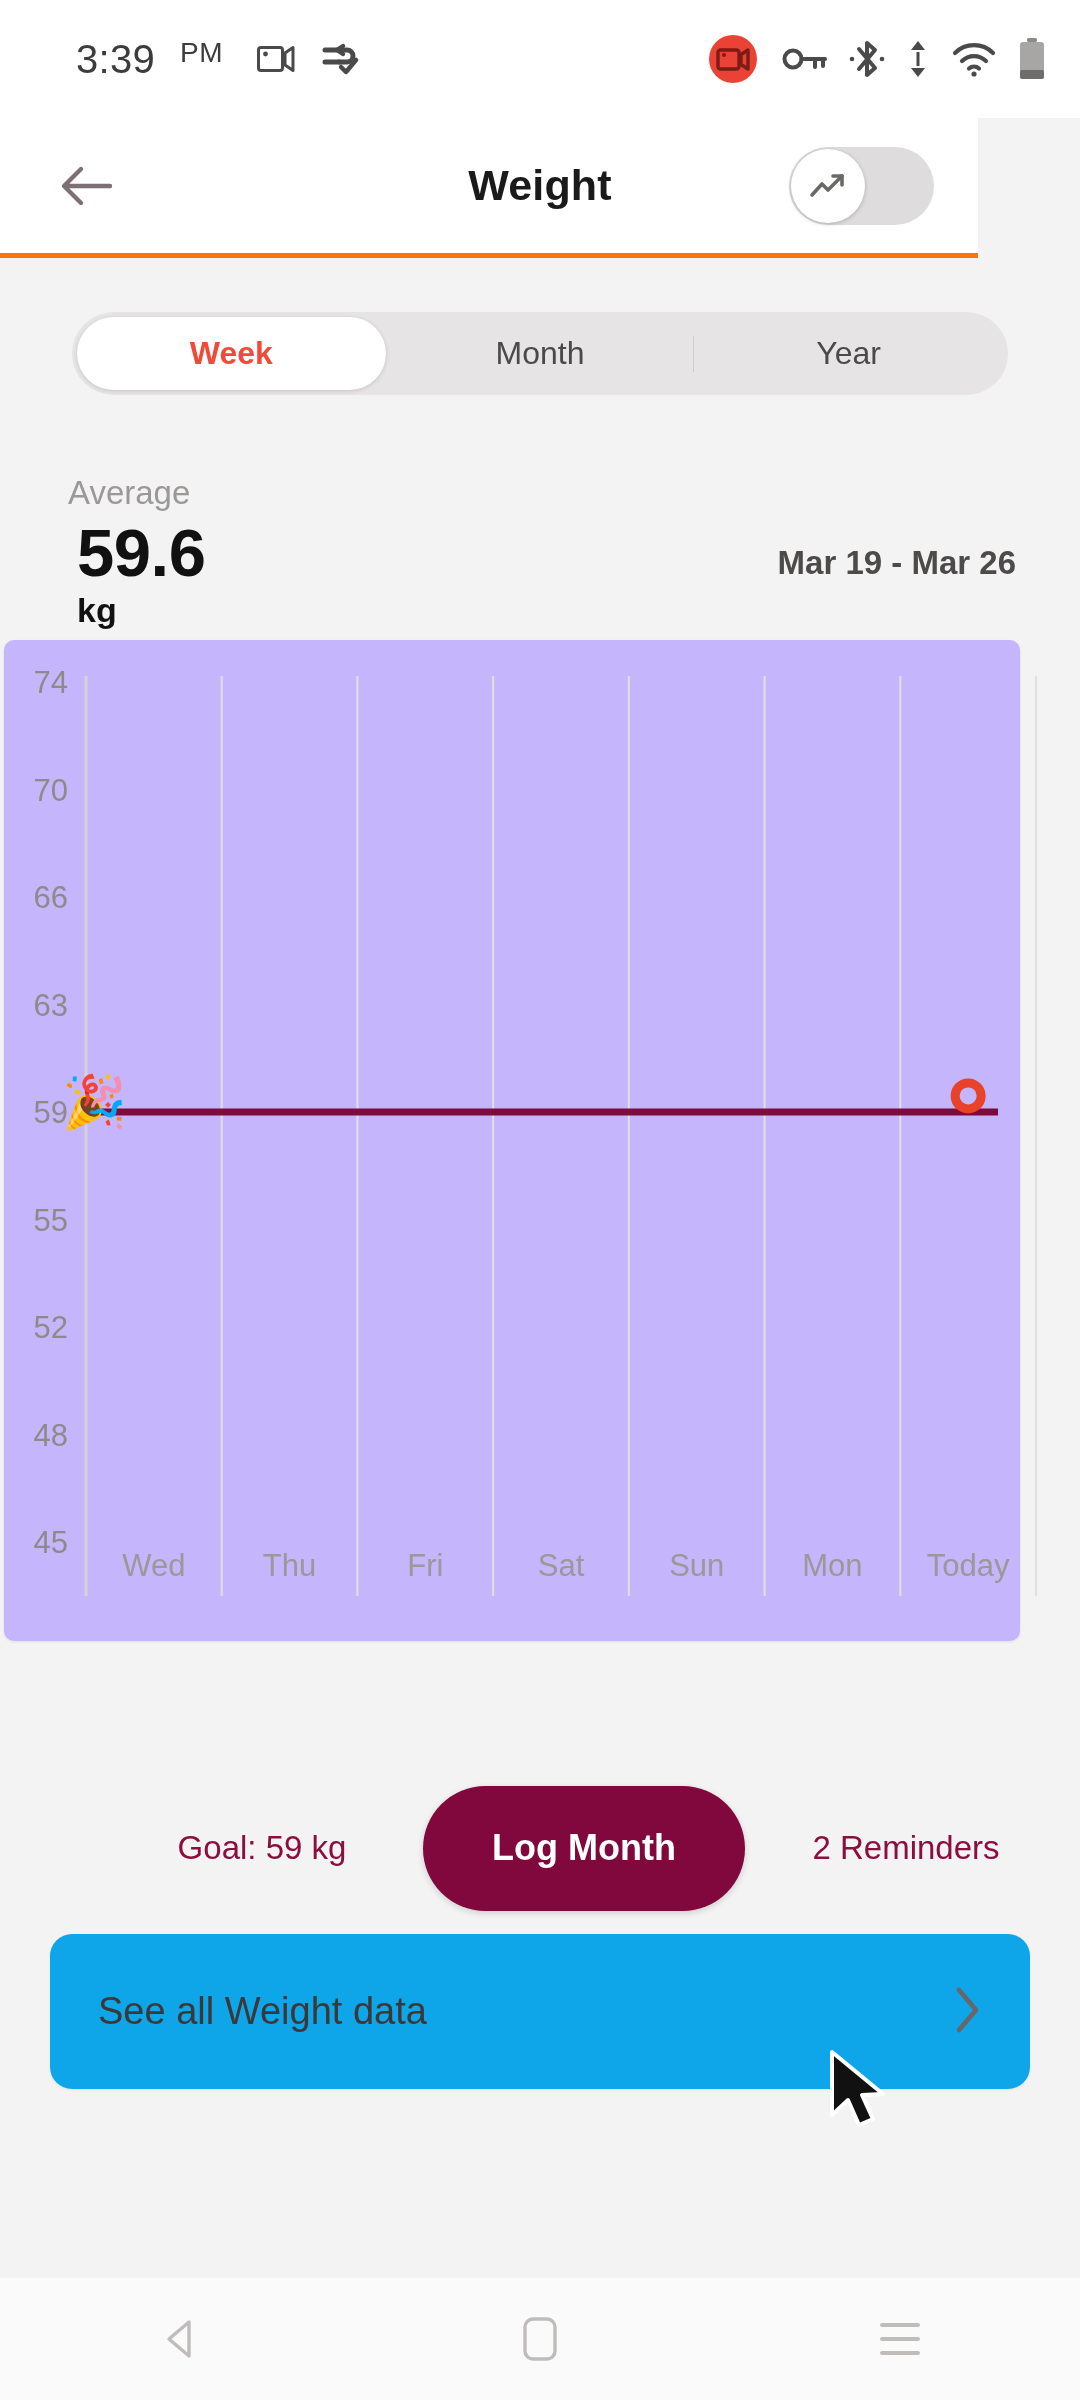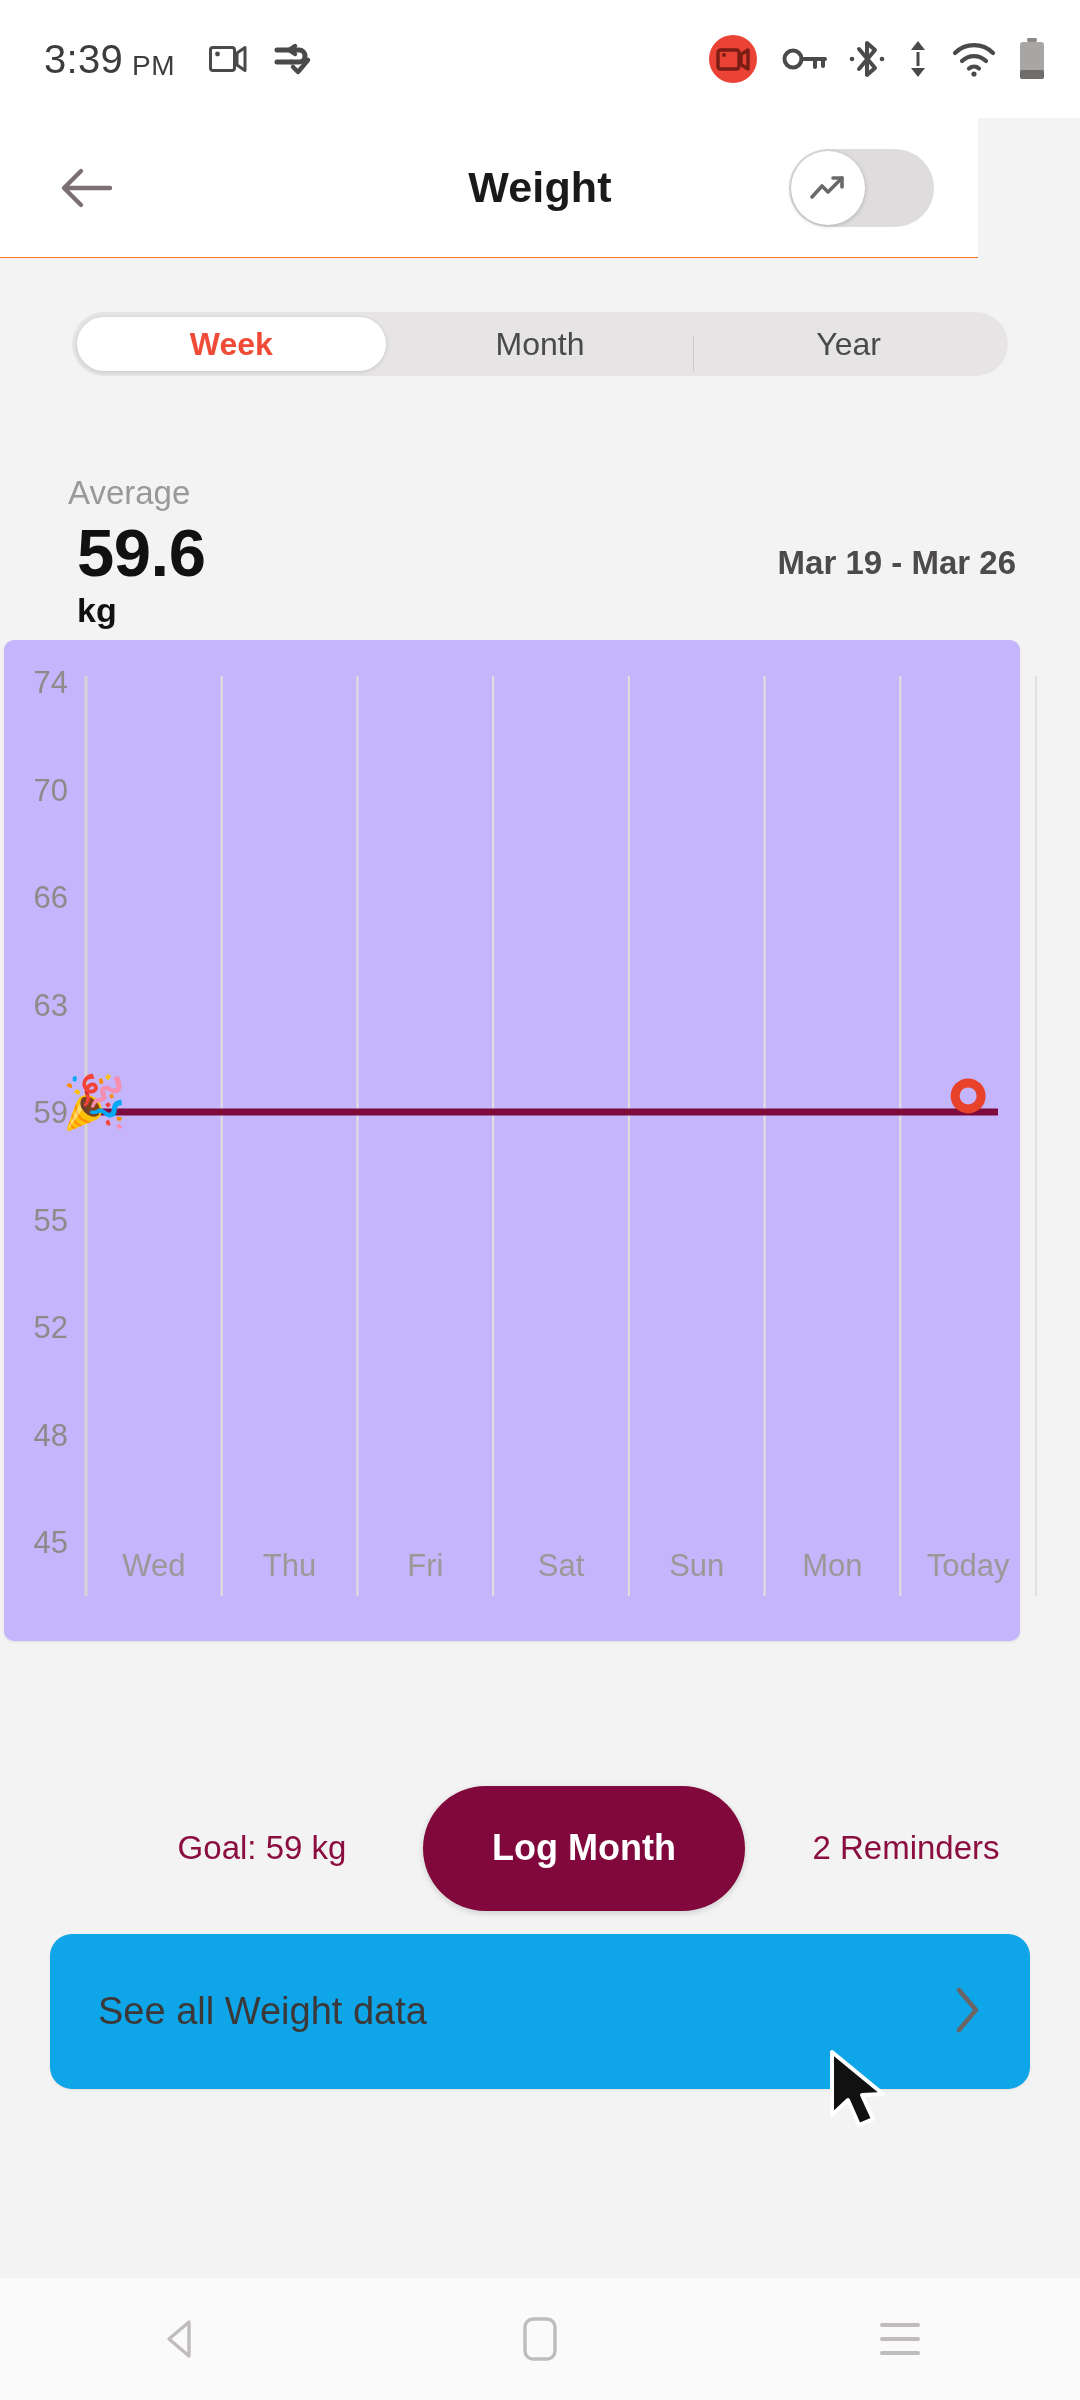--- a/index.html
+++ b/index.html
@@ -11,33 +11,33 @@
     overflow:hidden;
     -webkit-font-smoothing:antialiased;
   }
 
   
   #status-bar{
     position:absolute; top:0; left:0; width:1080px; height:118px;
     background:#ffffff; display:flex; align-items:center;
     padding:0 34px 0 44px;
   }
-  #status-left{ display:flex; align-items:flex-end; gap:0; }
+  #status-left{ display:flex; align-items:flex-start; gap:16px;margin-left:32px; }
   .clock-time{ font-size:40px; color:#3c3c3c; font-weight:400; letter-spacing:0.3px; }
   .clock-ampm{ font-size:28px; color:#3c3c3c; margin-left:9px; letter-spacing:0.5px;}
   #status-left-icons{ display:flex; align-items:center; gap:26px; margin-left:34px; }
   #status-spacer{ flex:1; }
   #status-right-icons{ display:flex; align-items:center; gap:21px; }
   .sicon{ display:block; }
 
   
   #app-bar{
     position:absolute; top:118px; left:0; width:978px; height:140px;
     background:#ffffff; display:flex; align-items:center; padding:0 44px;
-    border-bottom:1px solid #f97316;
+    border-bottom:5px solid #f97316;
   }
   #back-button{ width:86px; height:86px; display:flex; align-items:center; justify-content:center; }
   #page-title{
     position:absolute; left:0; width:1080px; text-align:center;
     font-size:43px; font-weight:700; color:#1a1a1a; pointer-events:none;
     letter-spacing:0.2px;
   }
   #trend-toggle{
     margin-left:auto; width:145px; height:78px; border-radius:39px;
     background:#dedcdc; position:relative; z-index:2;
@@ -50,21 +50,21 @@
   }
 
   
   #content{
     position:absolute; top:259px; left:0; width:1080px; height:2019px;
     background:#f4f3f3;
   }
 
   
   #period-tabs{
-    position:absolute; top:53px; left:72px; width:936px; height:64px;
+    position:absolute; top:53px; left:72px; width:936px; height:83px;
     background:#e6e4e4; border-radius:42px; display:flex; padding:5px;
   }
   .tab{
     flex:1; display:flex; align-items:center; justify-content:center;
     font-size:32px; color:#4a4a4a; position:relative;
   }
   .tab.active{
     background:#ffffff; border-radius:38px; color:#ef4b36; font-weight:700;
     box-shadow:0 1px 4px rgba(0,0,0,0.14);
   }

